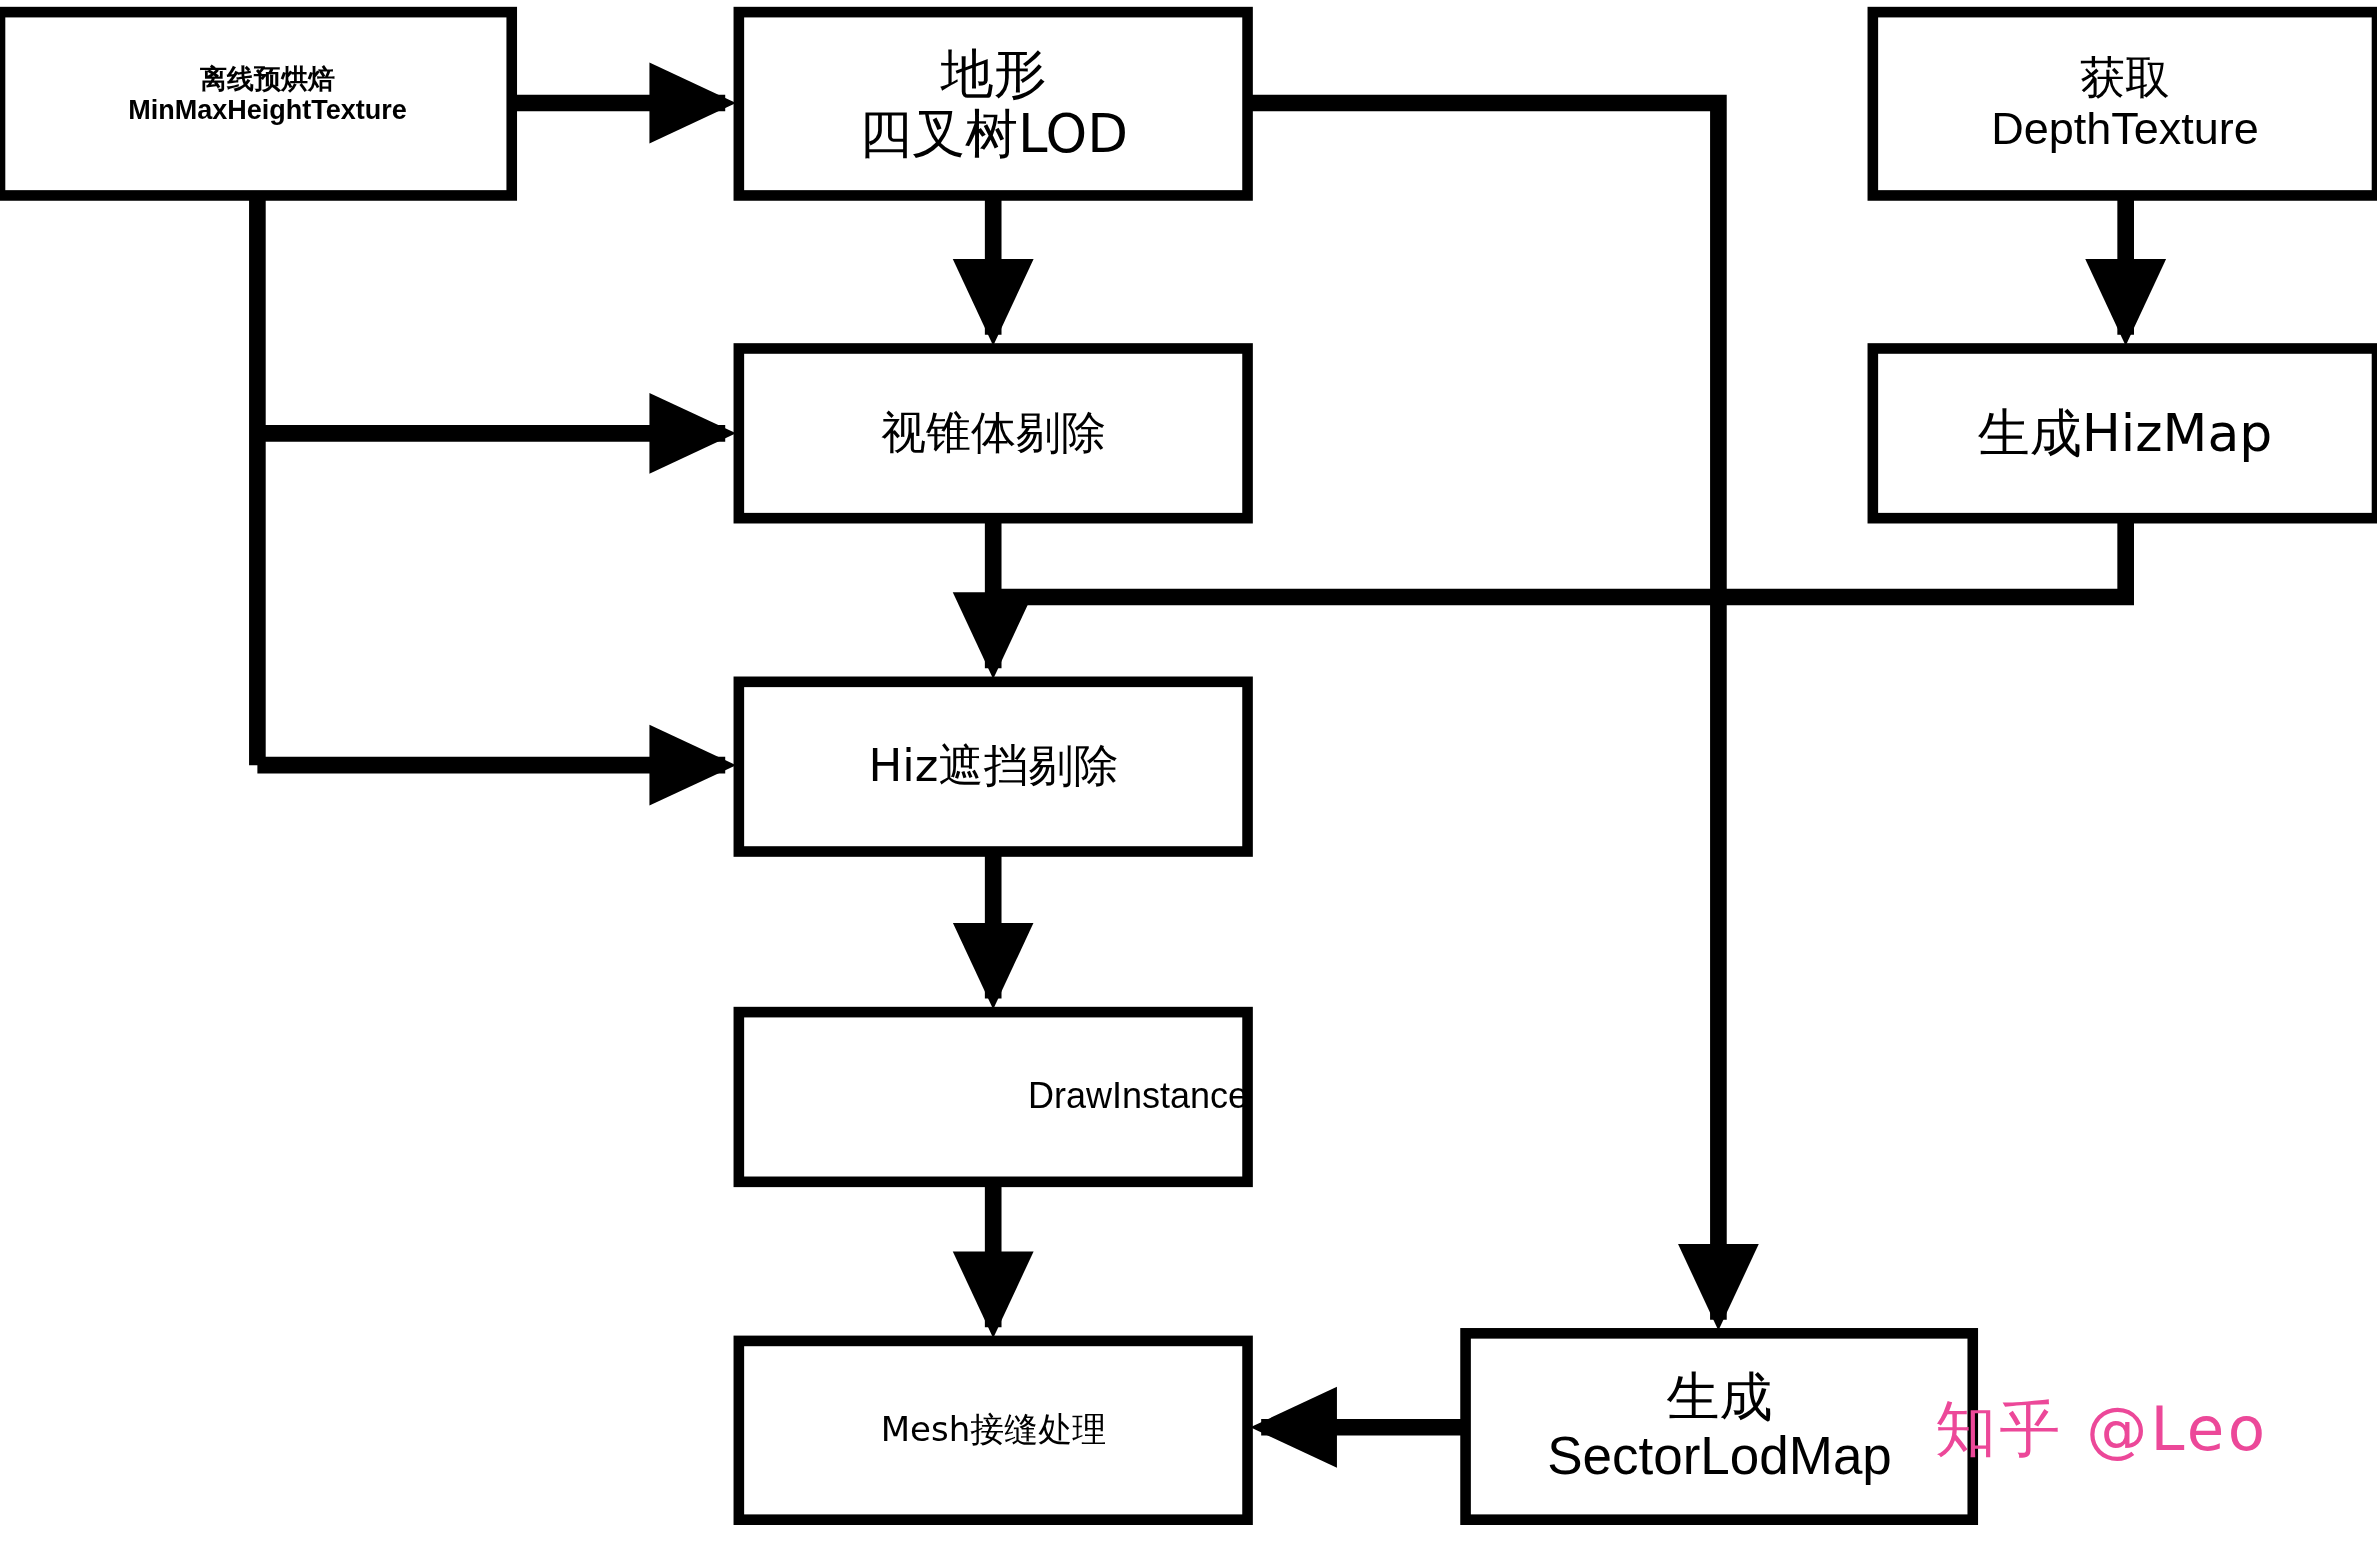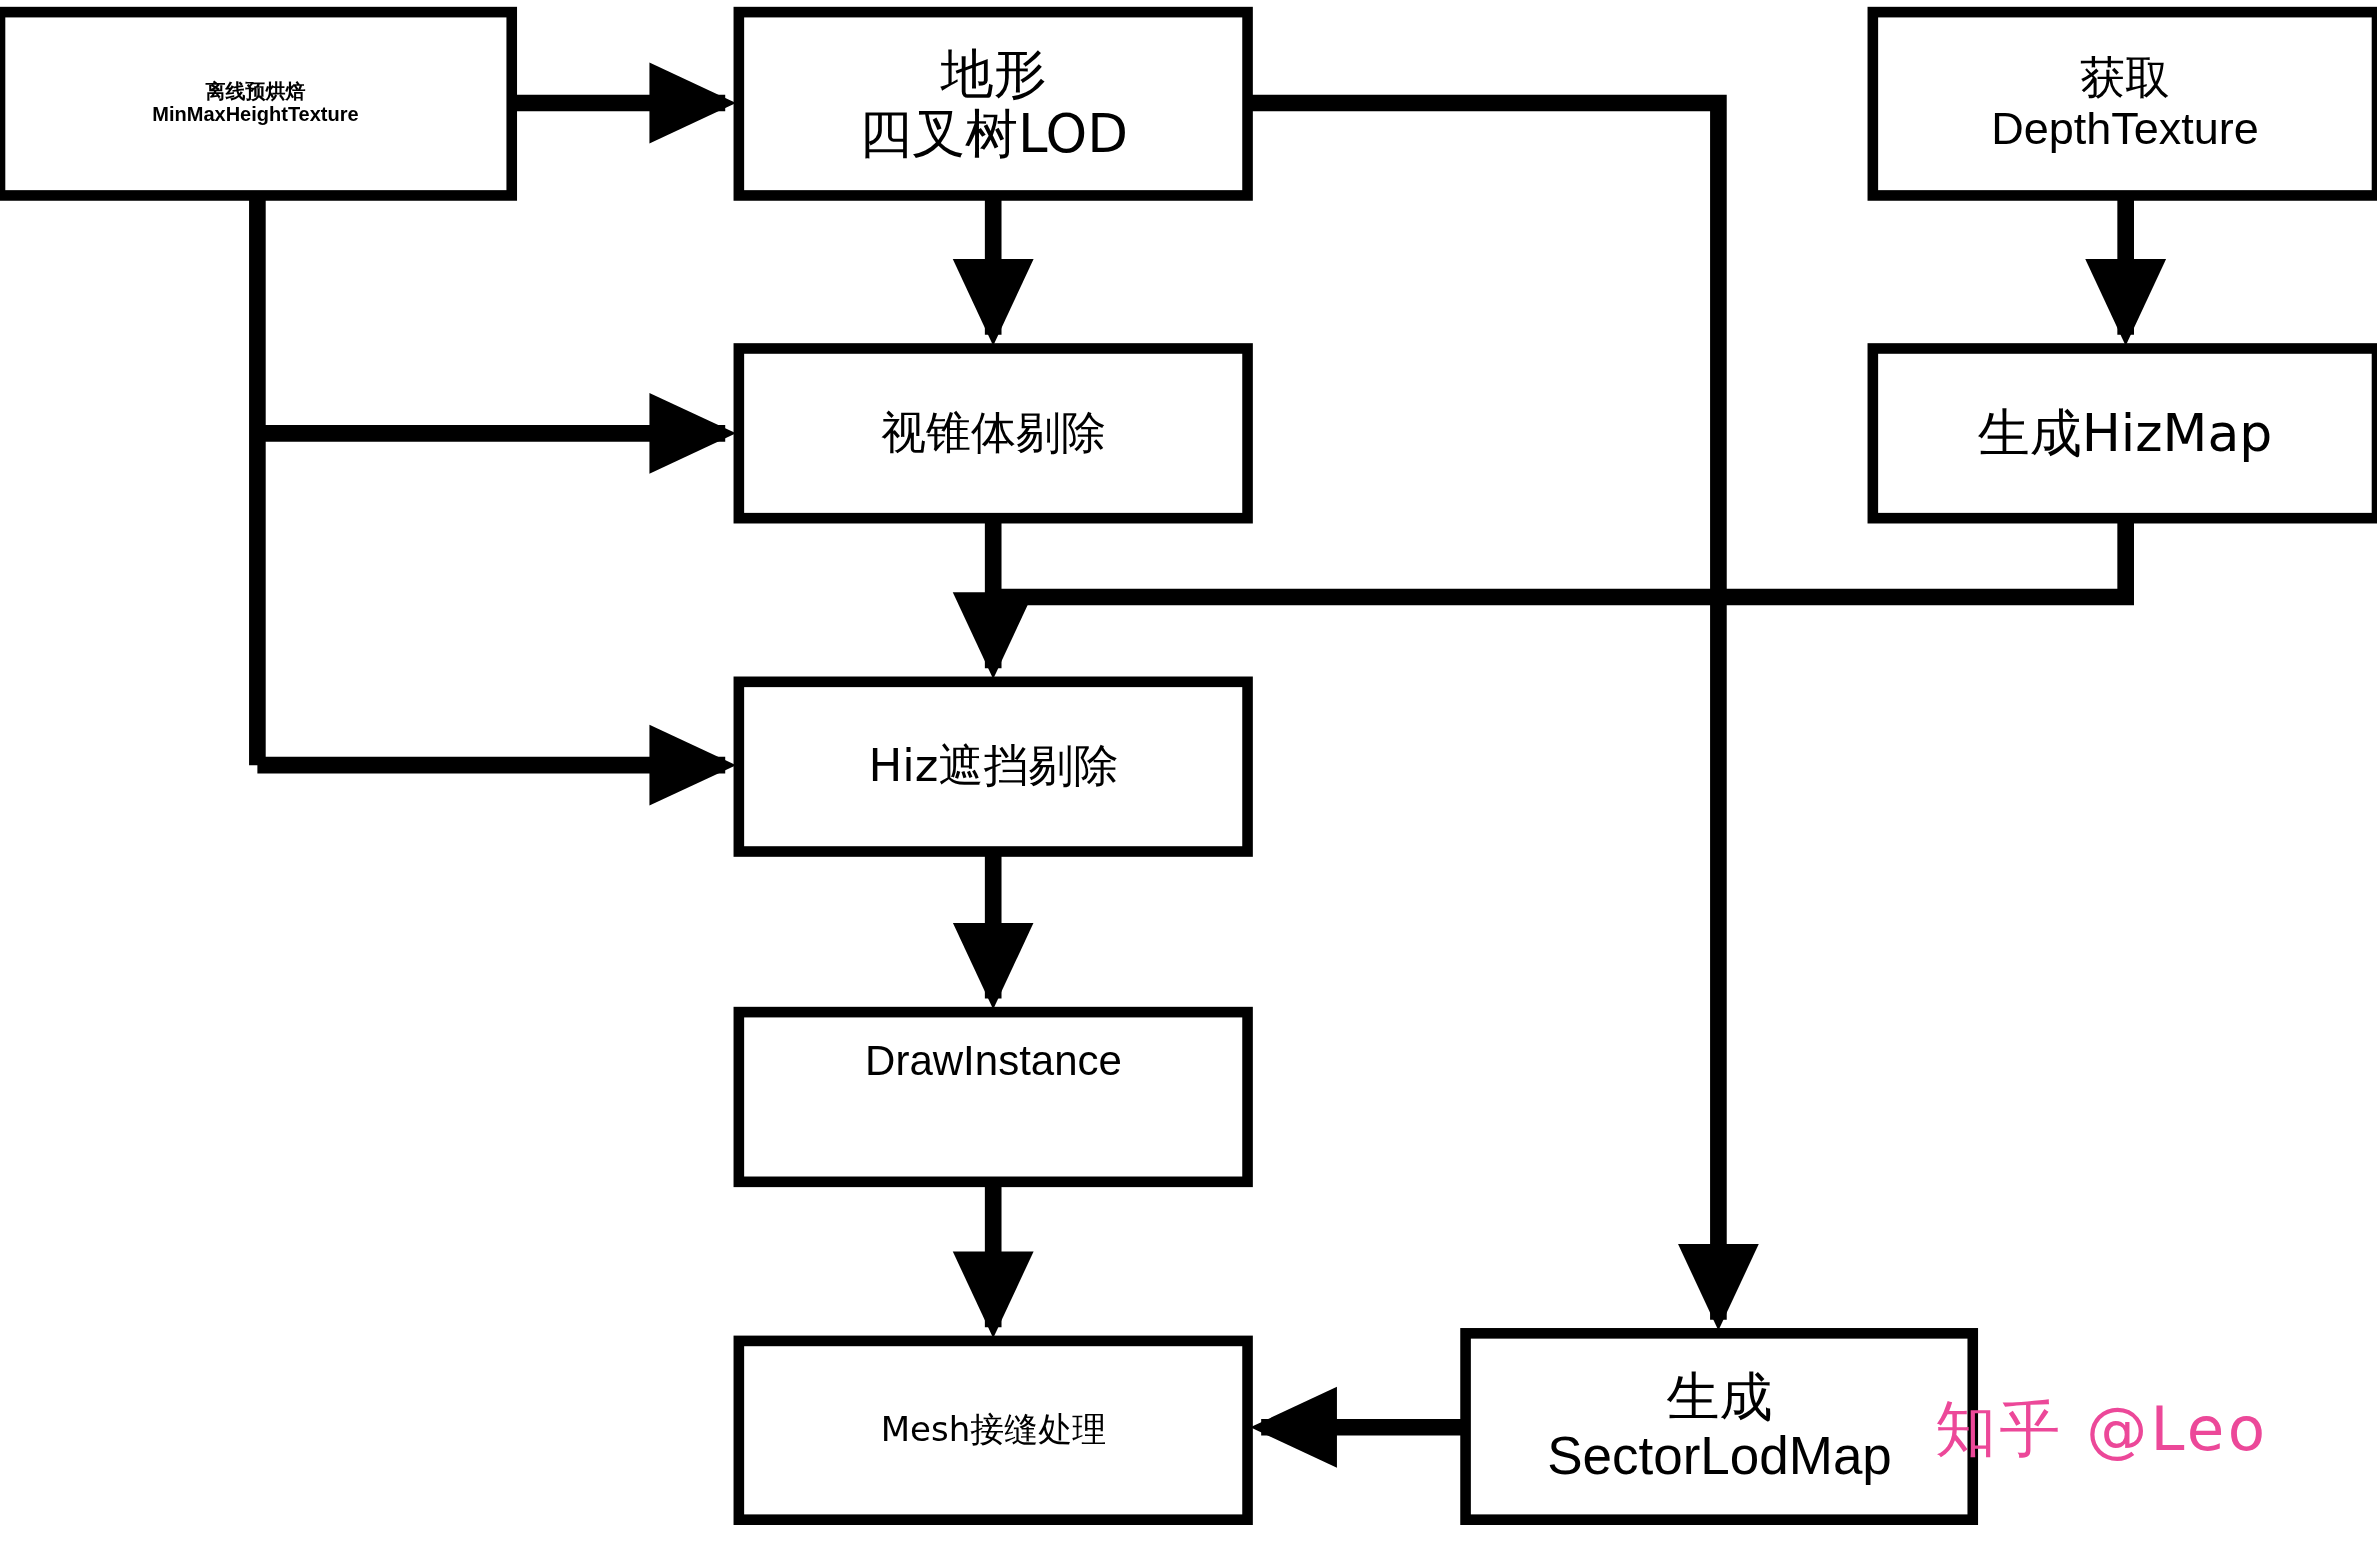--- a/index.html
+++ b/index.html
@@ -116,21 +116,21 @@
 
       <rect class="node-rect" x="488" y="450" width="336" height="112"></rect>
 
       <rect class="node-rect" x="488" y="668" width="336" height="112"></rect>
 
       <rect class="node-rect" x="488" y="885" width="336" height="118"></rect>
       <rect class="node-rect" x="968" y="880" width="335" height="123"></rect>
     </g>
   </svg>
 
-  <div class="node-label" style="left:0px; top:11px; width:511px; height:183px; font-size:20px; font-weight:700;">
+  <div class="node-label" style="left:0px; top:3px; width:511px; height:183px; font-size:27px; font-weight:700;padding-left:12px;">
     <span class="line-cjk">离线预烘焙</span>
     <span class="line-lat">MinMaxHeightTexture</span>
   </div>
 
   <div class="node-label" style="left:739px; top:12.3px; width:509px; height:183px; font-size:53px; font-weight:400;">
     <span class="line-cjk">地形</span>
     <span class="line-cjk">四叉树LOD</span>
   </div>
 
   <div class="node-label" style="left:1873px; top:12.3px; width:504px; height:183px; font-size:45px; font-weight:400;">
@@ -143,21 +143,21 @@
   </div>
 
   <div class="node-label" style="left:1873px; top:348px; width:504px; height:170px; font-size:52px; font-weight:400;">
     <span class="line-cjk">生成HizMap</span>
   </div>
 
   <div class="node-label" style="left:739px; top:681px; width:509px; height:170px; font-size:45px; font-weight:400;">
     <span class="line-cjk">Hiz遮挡剔除</span>
   </div>
 
-  <div class="node-label" style="left:739px; top:976px; width:509px; height:170px; font-size:42px; font-weight:400;">
+  <div class="node-label" style="left:739px; top:1011px; width:509px; height:170px; font-size:36px; font-weight:400;align-items:flex-end;">
     <span class="line-lat">DrawInstance</span>
   </div>
 
   <div class="node-label" style="left:739px; top:1340px; width:509px; height:179px; font-size:34px; font-weight:400;">
     <span class="line-cjk">Mesh接缝处理</span>
   </div>
 
   <div class="node-label" style="left:1466px; top:1333px; width:507px; height:186px; font-size:53px; font-weight:400;">
     <span class="line-cjk">生成</span>
     <span class="line-lat">SectorLodMap</span>

